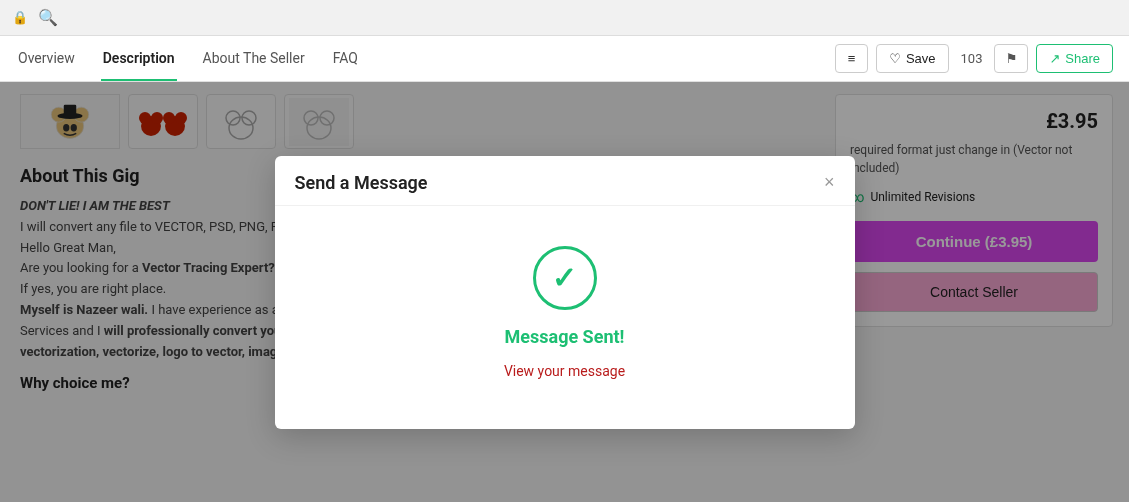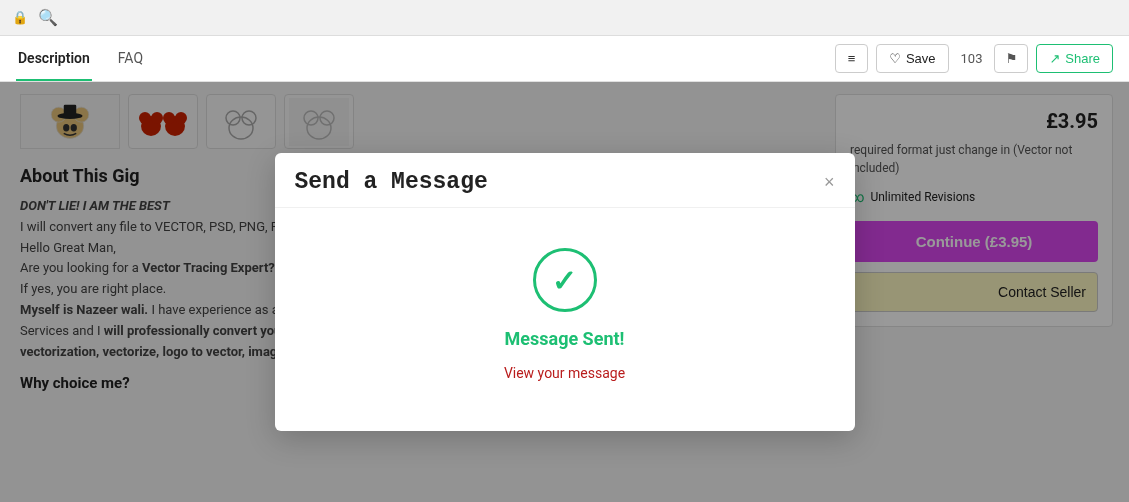--- a/index.html
+++ b/index.html
@@ -227,28 +227,27 @@
       border: none;
       border-radius: 4px;
       padding: 12px;
       font-size: 15px;
       font-weight: 600;
       cursor: pointer;
       margin-bottom: 10px;
     }
     .contact-seller-btn {
       width: 100%;
-      background: #fef9c3;
+      background: #f9a8d4;
       color: #222;
       border: 1px solid #ccc;
       border-radius: 4px;
       padding: 11px;
       font-size: 14px;
       cursor: pointer;
-      text-align: right;
     }
 
     
     .modal-overlay {
       position: absolute;
       top: 0; left: 0; right: 0; bottom: 0;
       background: rgba(0,0,0,0.4);
       display: flex;
       align-items: center;
       justify-content: center;
@@ -263,24 +262,23 @@
       position: relative;
     }
     .modal-header {
       display: flex;
       align-items: center;
       justify-content: space-between;
       padding: 16px 20px 12px;
       border-bottom: 1px solid #f0f0f0;
     }
     .modal-title {
-      font-size: 23px;
+      font-size: 18px;
       font-weight: 600;
       color: #222;
-      font-family: Liberation Mono, monospace;
     }
     .modal-close {
       background: none;
       border: none;
       font-size: 18px;
       color: #999;
       cursor: pointer;
       line-height: 1;
     }
     .modal-body {
@@ -323,21 +321,23 @@
 </head>
 <body>
 
 <div class="browser-bar">
   <span class="browser-lock">🔒</span>
   <span class="browser-search-icon">🔍</span>
 </div>
 
 <div class="nav-tabs">
   <div class="nav-left">
+    <div class="nav-item">Overview</div>
     <div class="nav-item active">Description</div>
+    <div class="nav-item">About The Seller</div>
     <div class="nav-item">FAQ</div>
   </div>
   <div class="nav-right">
     <button class="nav-btn">≡</button>
     <button class="nav-btn save-btn">
       <span>♡</span>
       <span>Save</span>
     </button>
     <span class="count-badge">103</span>
     <button class="flag-btn">⚑</button>

